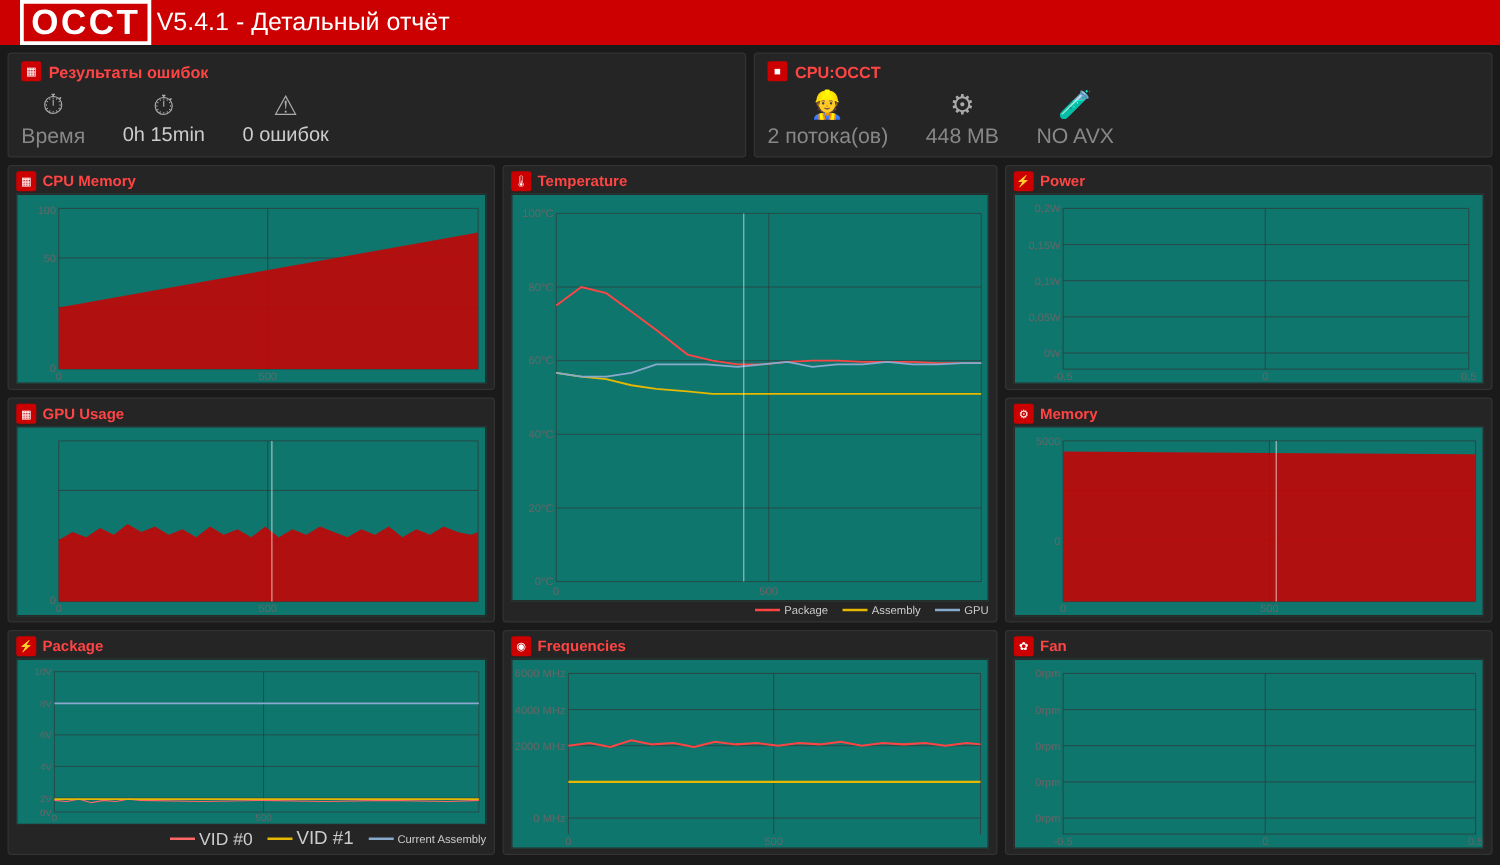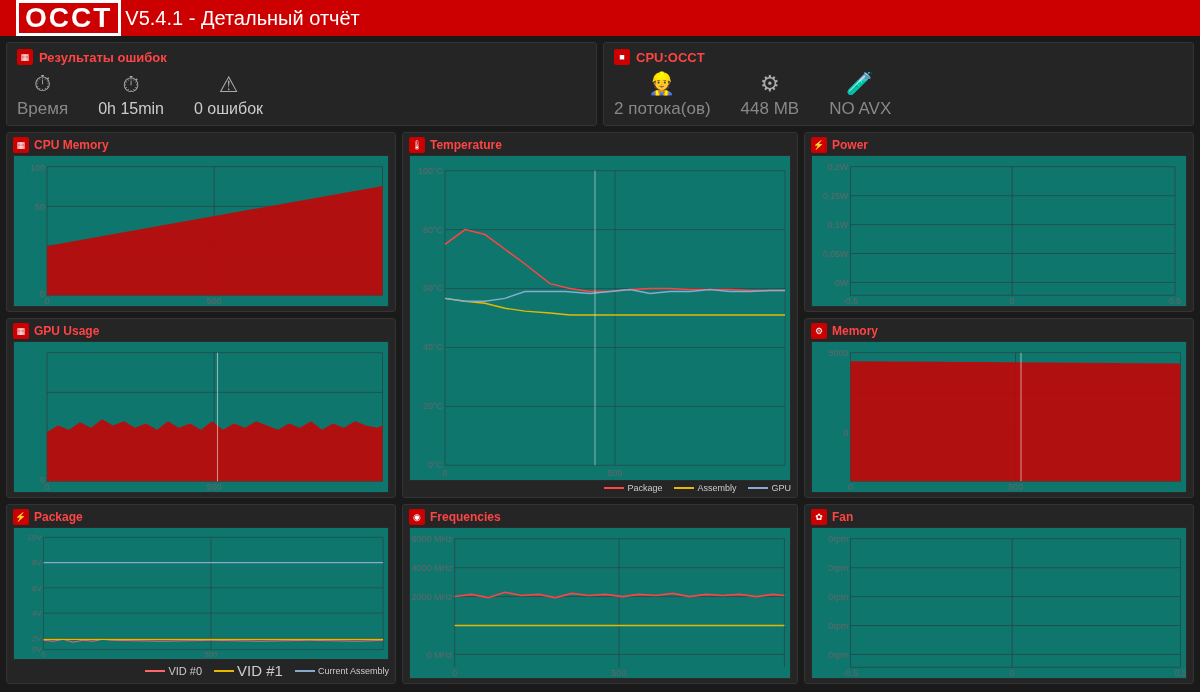--- a/index.html
+++ b/index.html
@@ -401,21 +401,21 @@
           <polyline points="30,37 375,37" fill="none" stroke="#88aacc" stroke-width="1.5"></polyline>
 
           <polyline points="30,120 40,121 50,119 60,122 70,120 80,121 90,119 100,120 150,121 200,120 250,121 300,120 350,121 375,120" fill="none" stroke="#ff6666" stroke-width="1"></polyline>
 
           <polyline points="30,119 375,119" fill="none" stroke="#e6b800" stroke-width="1.5"></polyline>
         </svg>
       </div>
       <div class="chart-legend">
         <div class="legend-item">
           <div class="legend-dot" style="background:#ff6666;"></div>
-          <span style="color:#ccc;font-size:11px;">VID #0</span>
+          <span style="color:#ccc;font-size:14px;">VID #0</span>
         </div>
         <div class="legend-item">
           <div class="legend-dot" style="background:#e6b800;"></div>
           <span style="color:#ccc;font-size:15px;">VID #1</span>
         </div>
         <div class="legend-item">
           <div class="legend-dot" style="background:#88aacc;"></div>
           <span style="color:#ccc;font-size:9px;">Current Assembly</span>
         </div>
       </div>

